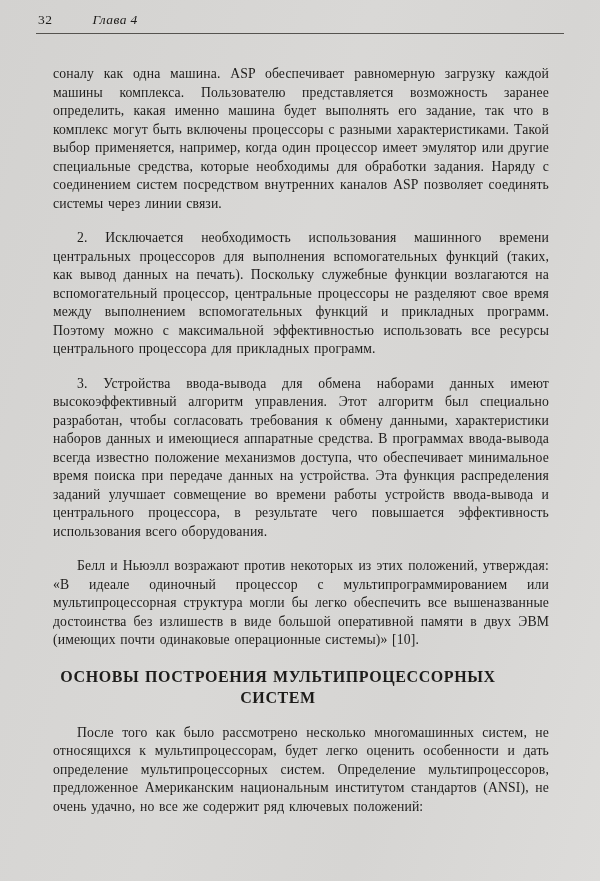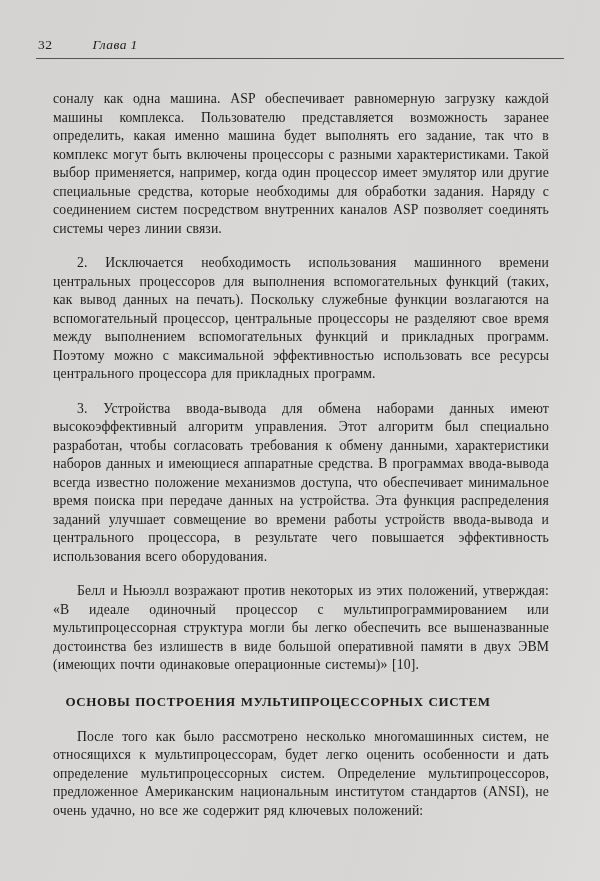--- a/index.html
+++ b/index.html
@@ -14,21 +14,21 @@
     margin: 0 auto;
     background: linear-gradient(105deg, #d3d2d0 0%, #d9d8d6 45%, #d6d5d3 70%, #dddcda 100%);
     font-family: "Liberation Serif", "DejaVu Serif", serif;
     color: #1d1c1a;
     overflow: hidden;
     box-sizing: border-box;
   }
   .running-header {
     display: flex;
     align-items: baseline;
-    padding: 37px 36px 0 38px;
+    padding: 12px 36px 0 38px;
     font-size: 13.5px;
   }
   .page-number {
     font-weight: normal;
     letter-spacing: 0.5px;
   }
   .chapter-title {
     font-style: italic;
     margin-left: 40px;
     letter-spacing: 0.4px;
@@ -48,38 +48,38 @@
     word-spacing: 1px;
   }
   .text-block p {
     margin: 16px;
     text-indent: 24px;
   }
   .text-block p.continued {
     text-indent: 0;
   }
   .section-heading {
-    font-size: 13px;
+    font-size: 16px;
     font-weight: bold;
     text-align: center;
     line-height: 21px;
     letter-spacing: 0.6px;
     max-width: 450px;
     margin: 27px auto 25px auto;
     text-indent: 0 !important;
   }
 </style>
 </head>
 <body>
 
 <div class="page">
 
   <div class="running-header">
     <span class="page-number">32</span>
-    <span class="chapter-title">Глава 1</span>
+    <span class="chapter-title">Глава 4</span>
   </div>
 
   <div class="header-rule"></div>
 
   <div class="text-block">
 
     <p class="continued">соналу как одна машина. ASP обеспечивает равномерную загрузку каждой машины комплекса. Пользователю представляется возможность заранее определить, какая именно машина будет выполнять его задание, так что в комплекс могут быть включены процессоры с разными характеристиками. Такой выбор применяется, например, когда один процессор имеет эмулятор или другие специальные средства, которые необходимы для обработки задания. Наряду с соединением систем посредством внутренних каналов ASP позволяет соединять системы через линии связи.</p>
 
     <p>2. Исключается необходимость использования машинного времени центральных процессоров для выполнения вспомогательных функций (таких, как вывод данных на печать). Поскольку служебные функции возлагаются на вспомогательный процессор, центральные процессоры не разделяют свое время между выполнением вспомогательных функций и прикладных программ. Поэтому можно с максимальной эффективностью использовать все ресурсы центрального процессора для прикладных программ.</p>
 

